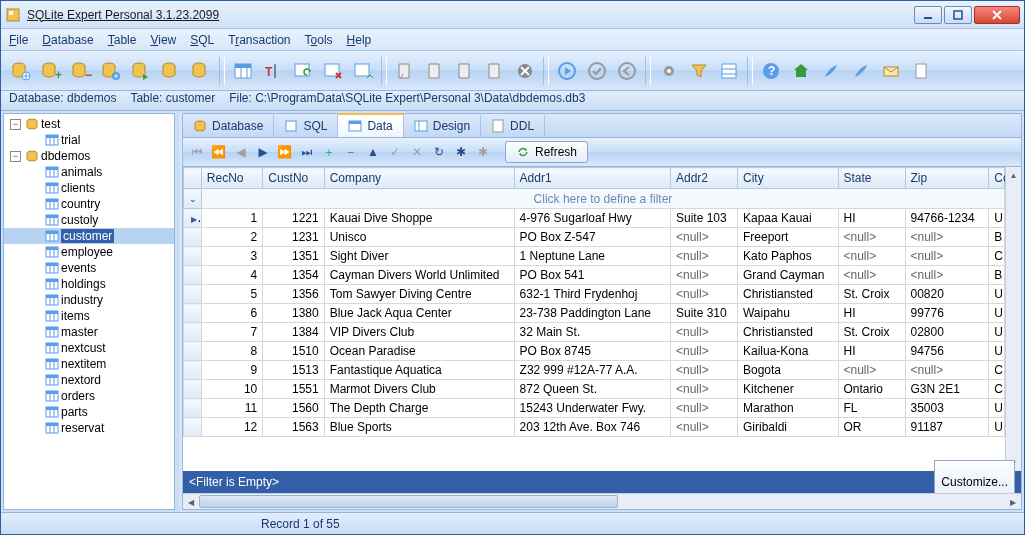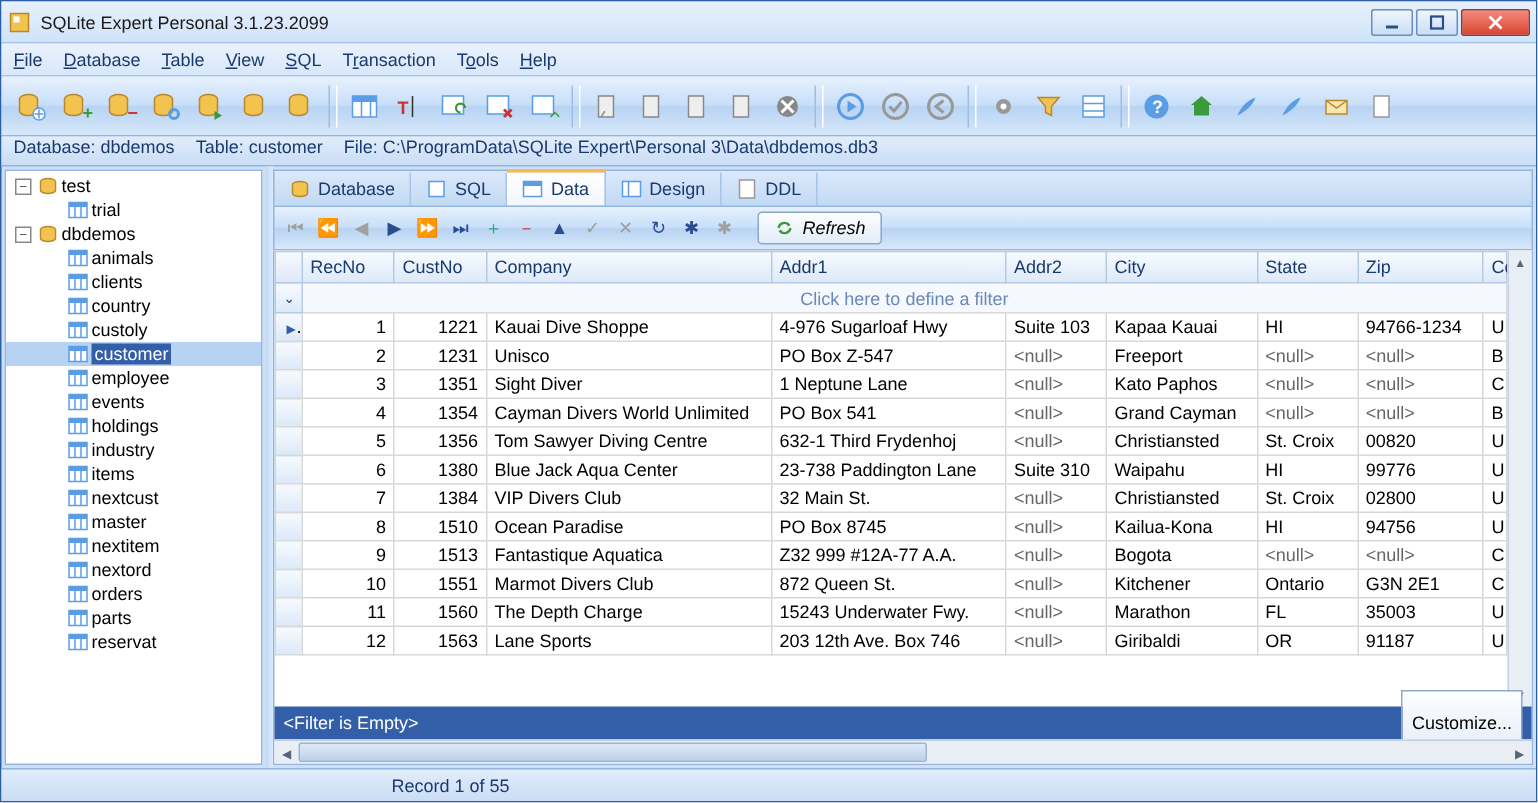--- a/index.html
+++ b/index.html
@@ -1,20 +1,20 @@
 <!DOCTYPE html>
 <html><head>
 <meta charset="utf-8">
 <style>
 * { box-sizing: border-box; margin: 0; padding: 0; font-family: "Segoe UI", Tahoma, sans-serif; font-size: 12px; }
 html, body { width: 1025px; height: 535px; overflow: hidden; }
 .window { width: 1025px; height: 535px; border: 1px solid #2b5fa7; display: flex; flex-direction: column; background: #cde0f7; }
 .titlebar { height: 28px; background: linear-gradient(#e8f1fc, #cfe3fa); display: flex; align-items: center; padding: 0 4px; border-bottom: 1px solid #a7c4e8; }
 .titlebar .icon { width: 16px; height: 16px; margin-right: 6px; }
-.titlebar .title { flex: 1; color: #1a1a1a; }
+.titlebar .title { flex: 1; color: #1a1a1a; text-decoration: underline; }
 .winbtns { display: flex; gap: 2px; }
 .winbtn { width: 28px; height: 18px; border: 1px solid #6b8db6; border-radius: 2px; display: flex; align-items: center; justify-content: center; background: linear-gradient(#f0f6fd,#c9ddf4); cursor: default; }
 .winbtn.close { background: linear-gradient(#f48a7e,#d94530); border-color:#a83020; color:#fff; width:46px; }
 .winbtn svg { width: 10px; height: 10px; }
 .menubar { height: 22px; background: linear-gradient(#eaf2fc,#d8e7fa); display: flex; align-items: center; padding: 0 8px; gap: 14px; border-bottom: 1px solid #a7c4e8; }
 .menubar span { color: #1a3a6e; cursor: default; }
 .menubar span u { text-decoration: underline; }
 .toolbar { height: 40px; background: linear-gradient(#e7f1fd,#c8dff9 48%,#b8d3f2 52%,#d7e8fb); display:flex; align-items:center; padding:0 6px; gap:2px; border-bottom:1px solid #94b6de; }
 .tbtn { width:28px; height:28px; display:flex; align-items:center; justify-content:center; border-radius:3px; }
 .tsep { width:6px; height:28px; margin:0 2px; border-left:1px solid #9fbde0; border-right:1px solid #fff; }
@@ -32,21 +32,21 @@
 .tree-item.sel .label { background:#335ea8; color:#fff; padding:0 2px; }
 .db-icon, .tbl-icon { width:14px; height:14px; flex:0 0 14px; }
 .splitter { width:5px; background:linear-gradient(90deg,#c3d9f3,#dcebfb); cursor:col-resize; }
 .right-pane { flex:1; display:flex; flex-direction:column; min-width:0; margin:2px 2px 2px 0; }
 .inner-tabs { height:24px; background:linear-gradient(#dce9fa,#c2d9f4); display:flex; align-items:flex-end; border:1px solid #94b6de; border-bottom:none; }
 .inner-tab { height:22px; padding:0 10px; display:flex; align-items:center; gap:5px; border-right:1px solid #a7c4e8; color:#1a3a6e; cursor:default; }
 .inner-tab.active { background:linear-gradient(#fff,#f2f7fd); border-top:2px solid #f7b84f; height:24px; }
 .nav-toolbar { height:30px; background:linear-gradient(#e7f1fd,#c8dff9 48%,#b8d3f2 52%,#d7e8fb); border:1px solid #94b6de; display:flex; align-items:center; padding:0 4px; gap:2px; }
 .navbtn { width:20px; height:20px; display:flex; align-items:center; justify-content:center; color:#2a4d8f; }
 .navbtn.disabled { color:#a0a0a0; }
-.refresh-btn { height:22px; padding:0 10px; display:flex; align-items:center; gap:5px; border:1px solid #8fa8c9; border-radius:3px; background:linear-gradient(#fdfefe,#e2ecf8); margin-left:10px; cursor:default;font-style:italic; }
+.refresh-btn { height:22px; padding:0 10px; display:flex; align-items:center; gap:5px; border:1px solid #8fa8c9; border-radius:3px; background:linear-gradient(#fdfefe,#e2ecf8); margin-left:10px; cursor:default; }
 .grid-wrap { flex:1; border:1px solid #94b6de; border-top:none; display:flex; flex-direction:column; min-height:0; background:#fff; position:relative;justify-content:space-between; }
 .grid-scroll { flex:1; overflow:hidden; display:flex; flex-direction:column; }
 table.grid { border-collapse:collapse; width:100%; table-layout:fixed; }
 table.grid th { background:linear-gradient(#f6fafe,#dce9f8); border:1px solid #b6c9e2; padding:3px 5px; text-align:left; font-weight:normal; color:#1a3a6e; height:20px; }
 table.grid td { border:1px solid #d8d8d8; padding:2px 5px; height:19px; white-space:nowrap; overflow:hidden; text-overflow:ellipsis; }
 table.grid td.num { text-align:right; }
 .filter-prompt { text-align:center; color:#6a89b8; background:#f5f9fe; border:1px solid #d8e3f1; padding:3px; }
 .row-indicator { width:14px; background:linear-gradient(#f6fafe,#dce9f8); border:1px solid #b6c9e2; }
 .row-indicator.active::before { content:"▶"; font-size:8px; color:#335ea8; padding-left:2px; }
 .col-indicator th { width:14px; }
@@ -430,31 +430,31 @@
           <span class="label">items</span>
         </div>
         <div class="tree-item l2">
           <span class="noexp"></span>
           <svg class="tbl-icon" viewBox="0 0 14 14">
             <rect x="1" y="2" width="12" height="10" fill="#fff" stroke="#5a9de6"></rect>
             <rect x="1" y="2" width="12" height="3" fill="#5a9de6"></rect>
             <line x1="5" y1="2" x2="5" y2="12" stroke="#5a9de6"></line>
             <line x1="9" y1="2" x2="9" y2="12" stroke="#5a9de6"></line>
           </svg>
+          <span class="label">master</span>
+        </div>
+        <div class="tree-item l2">
+          <span class="noexp"></span>
+          <svg class="tbl-icon" viewBox="0 0 14 14">
+            <rect x="1" y="2" width="12" height="10" fill="#fff" stroke="#5a9de6"></rect>
+            <rect x="1" y="2" width="12" height="3" fill="#5a9de6"></rect>
+            <line x1="5" y1="2" x2="5" y2="12" stroke="#5a9de6"></line>
+            <line x1="9" y1="2" x2="9" y2="12" stroke="#5a9de6"></line>
+          </svg>
           <span class="label">nextcust</span>
-        </div>
-        <div class="tree-item l2">
-          <span class="noexp"></span>
-          <svg class="tbl-icon" viewBox="0 0 14 14">
-            <rect x="1" y="2" width="12" height="10" fill="#fff" stroke="#5a9de6"></rect>
-            <rect x="1" y="2" width="12" height="3" fill="#5a9de6"></rect>
-            <line x1="5" y1="2" x2="5" y2="12" stroke="#5a9de6"></line>
-            <line x1="9" y1="2" x2="9" y2="12" stroke="#5a9de6"></line>
-          </svg>
-          <span class="label">master</span>
         </div>
         <div class="tree-item l2">
           <span class="noexp"></span>
           <svg class="tbl-icon" viewBox="0 0 14 14">
             <rect x="1" y="2" width="12" height="10" fill="#fff" stroke="#5a9de6"></rect>
             <rect x="1" y="2" width="12" height="3" fill="#5a9de6"></rect>
             <line x1="5" y1="2" x2="5" y2="12" stroke="#5a9de6"></line>
             <line x1="9" y1="2" x2="9" y2="12" stroke="#5a9de6"></line>
           </svg>
           <span class="label">nextitem</span>
@@ -729,21 +729,21 @@
                     <td><span class="null">&lt;null&gt;</span></td>
     <td>Marathon</td>
                     <td>FL</td>
                     <td>35003</td>
                     <td>US</td>
   </tr>
                   <tr>
     <td class="row-indicator"></td>
     <td class="num">12</td>
                     <td class="num">1563</td>
-    <td>Lane Sports</td>
+    <td>Blue Sports</td>
                     <td>203 12th Ave. Box 746</td>
                     <td><span class="null">&lt;null&gt;</span></td>
     <td>Giribaldi</td>
                     <td>OR</td>
                     <td>91187</td>
                     <td>US</td>
   </tr>
                 </tbody>
             </table>
           </div>

